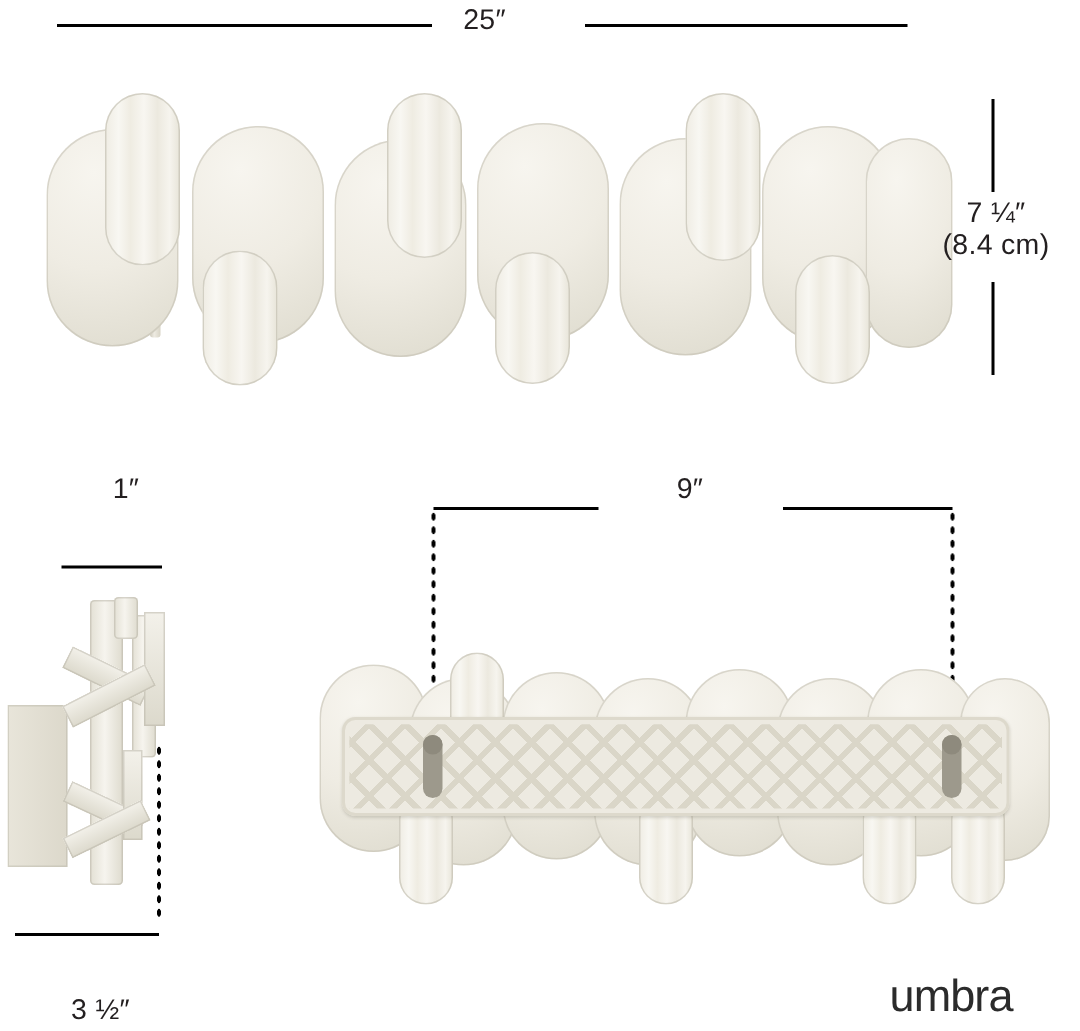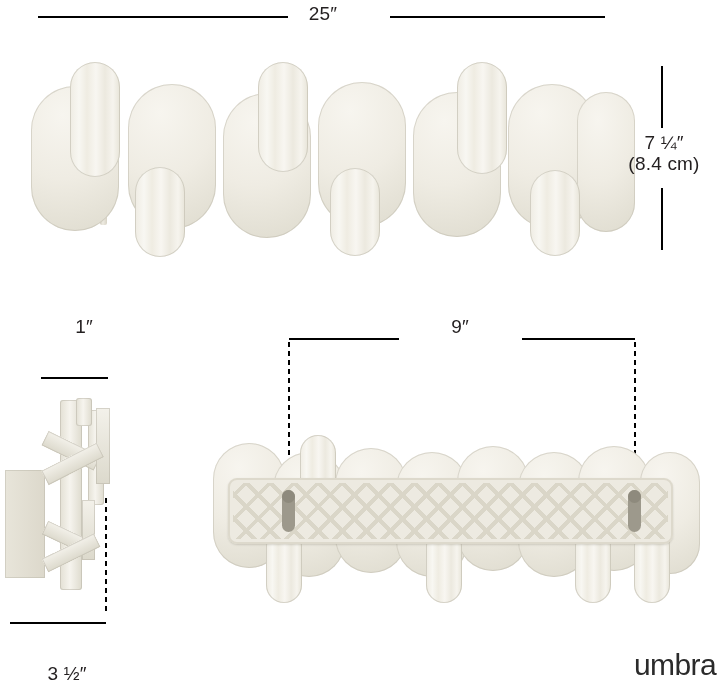--- a/index.html
+++ b/index.html
@@ -156,15 +156,15 @@
     </div>
 
     <div class="keyhole" style="left:282px;top:490px;height:42px;">
       <div class="kh-top"></div>
     </div>
     <div class="keyhole" style="left:628px;top:490px;height:42px;">
       <div class="kh-top"></div>
     </div>
   </div>
 
-  <div class="logo" style="left:634px;top:648px;">umbra</div>
+  <div class="logo" style="left:593px;top:648px;">umbra</div>
 
 </div>
 
 </body></html>

